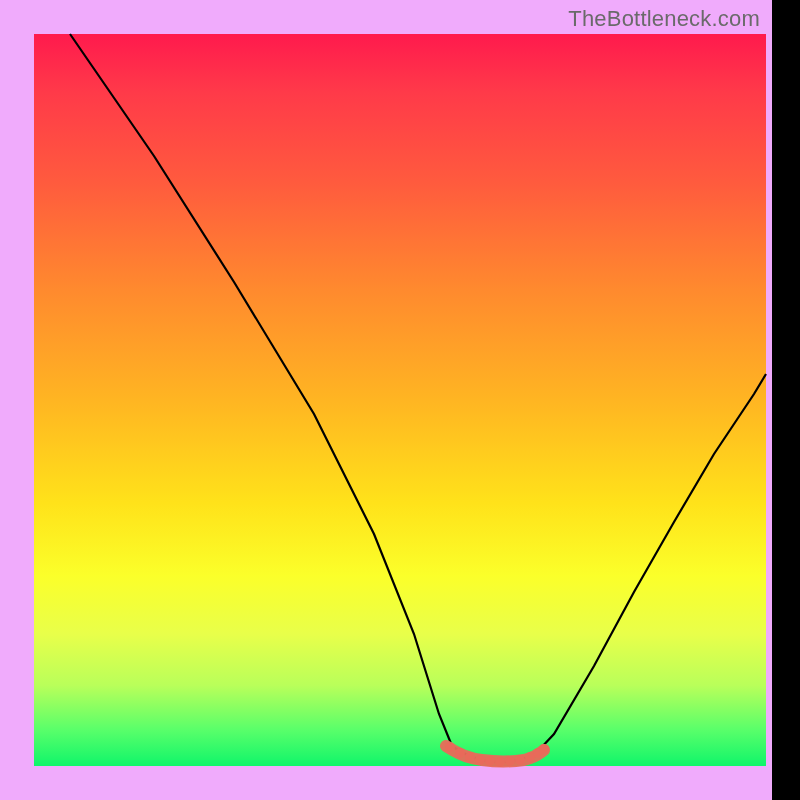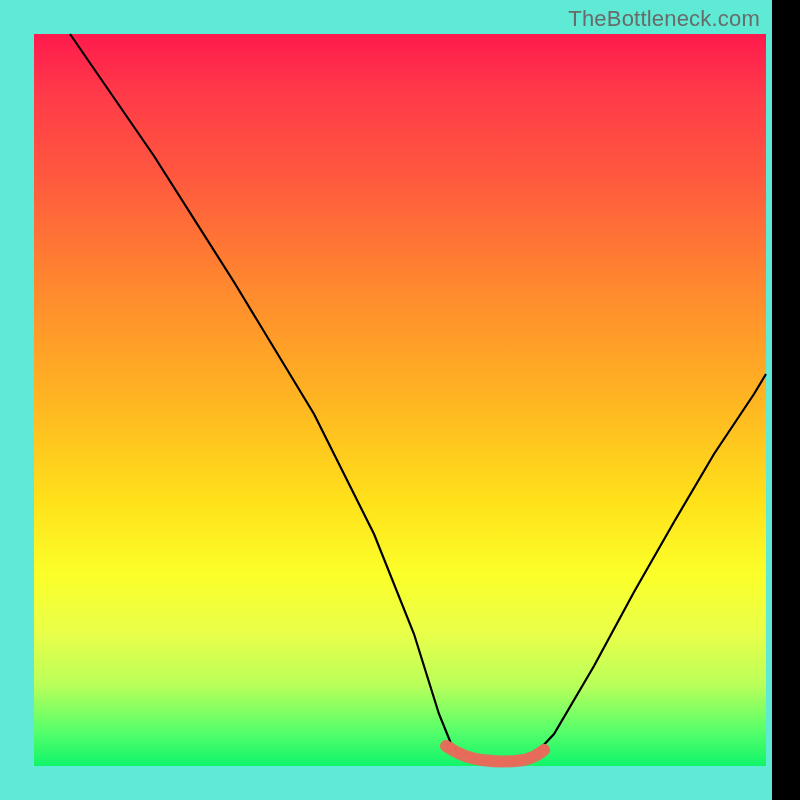--- a/index.html
+++ b/index.html
@@ -8,21 +8,21 @@
     width: 800px;
     height: 800px;
     background: #000;
     overflow: hidden;
     font-family: Arial, Helvetica, sans-serif;
   }
   .frame {
     position: relative;
     width: 772px;
     height: 800px;
-    background: #5eead4;
+    background: #f0abfc;
   }
   .watermark {
     position: absolute;
     top: 6px;
     right: 12px;
     color: #6a6a6a;
     font-size: 22px;
     font-weight: 500;
     letter-spacing: 0.2px;
     z-index: 5;

